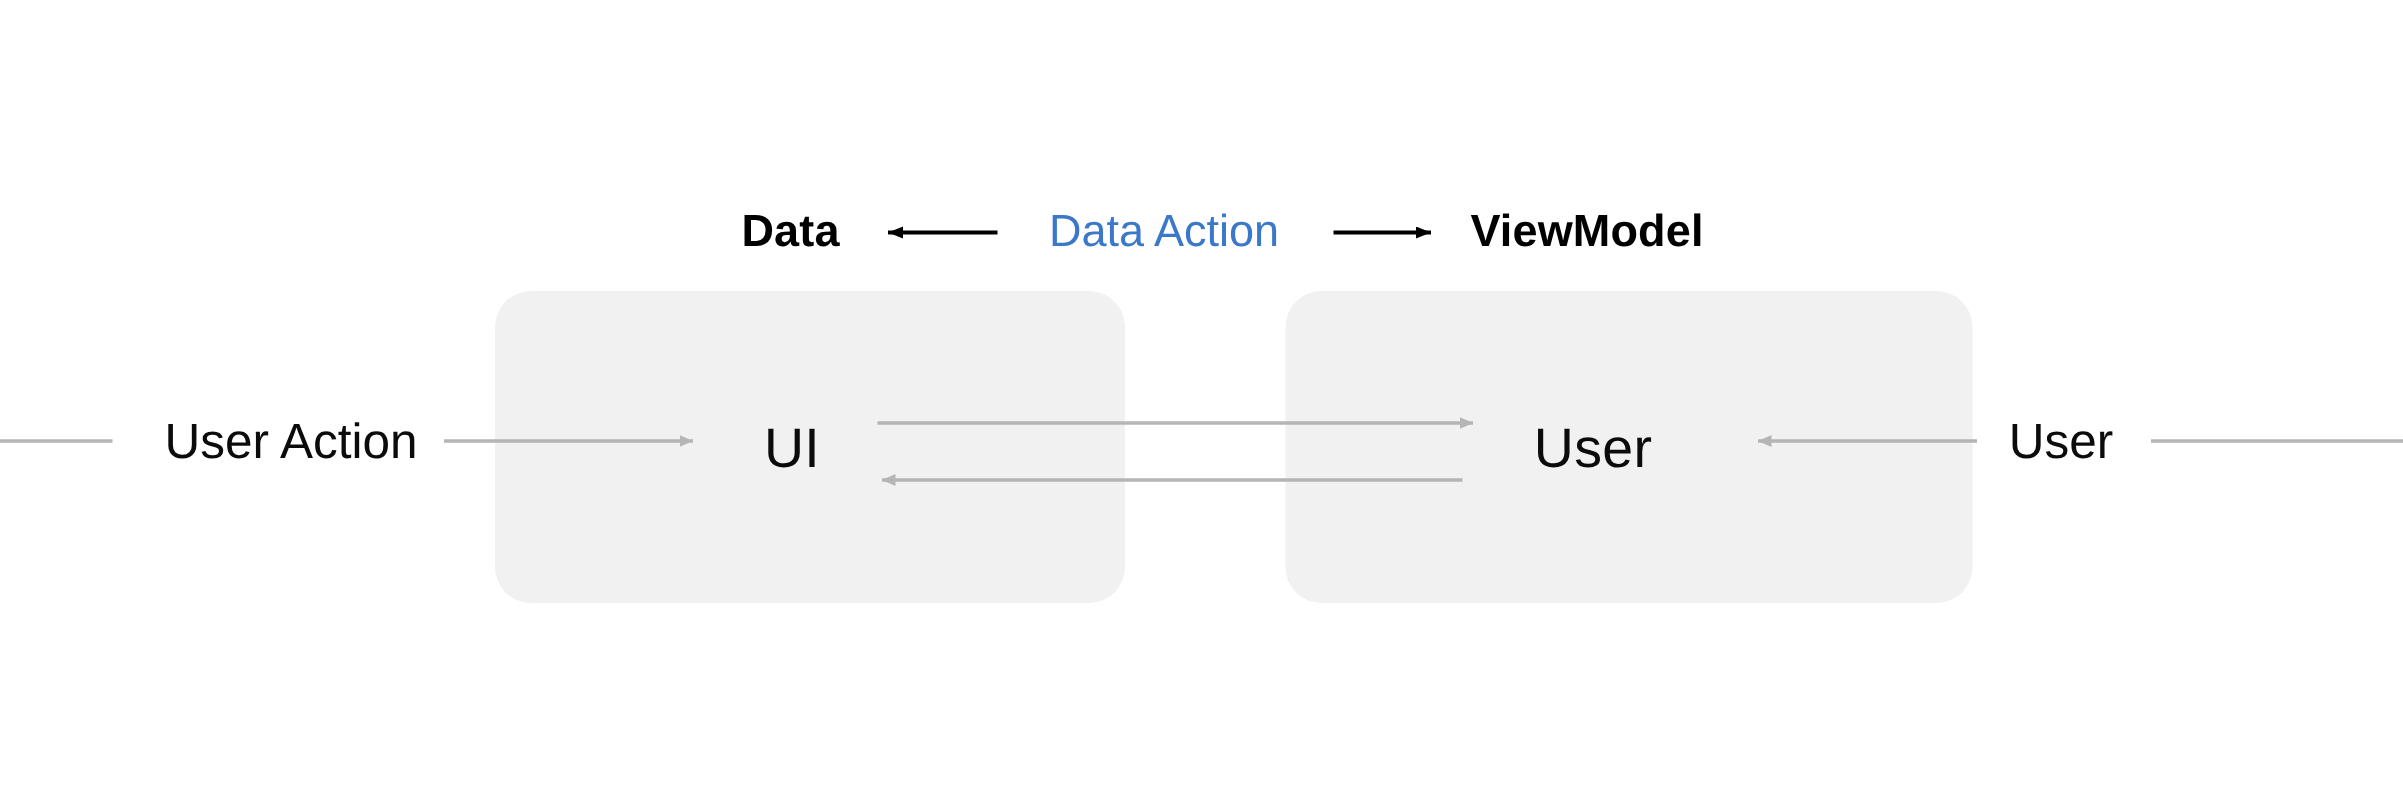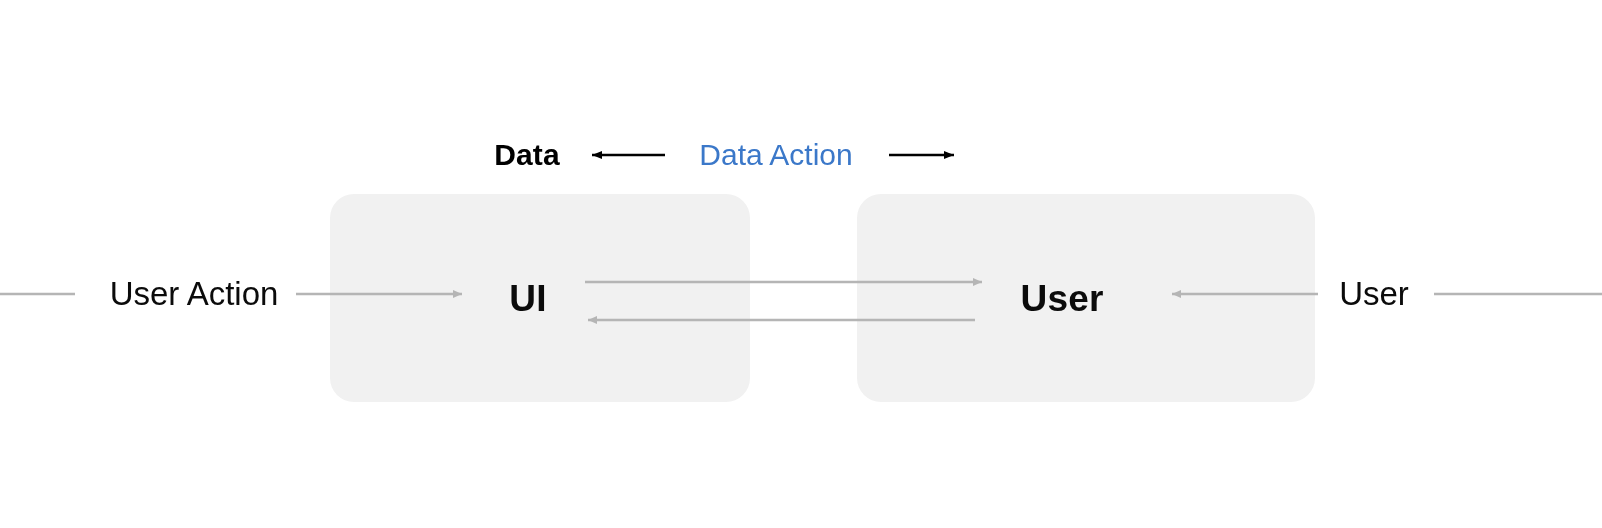--- a/index.html
+++ b/index.html
@@ -25,21 +25,21 @@
     background: #f1f1f1;
     border-radius: 24px;
   }
   #box-ui    { left: 330px;  top: 194px; width: 420px; height: 208px; }
   #box-state { left: 857px;  top: 194px; width: 458px; height: 208px; }
 
   
   .box-label {
     position: absolute;
     font-size: 37px;
-    font-weight: 700;
+    font-weight: 400;
     color: #0b0b0b;
     letter-spacing: 0.2px;
     white-space: nowrap;
     transform: translate(-50%, -50%);
   }
   #label-ui    { left: 528px;  top: 299px; }
   #label-state { left: 1062px; top: 299px; }
 
   
   .side-label {
@@ -138,20 +138,21 @@
 
     <g>
       <line x1="889" y1="155" x2="954" y2="155" stroke="#000000" stroke-width="2.6" marker-end="url(#ah-black)"></line>
     </g>
   </svg>
 
   <div class="top-label" id="label-view">Data</div>
 
   <div id="label-databinding">Data Action</div>
 
+  <div class="top-label" id="label-viewmodel">ViewModel</div>
 
   <div class="box-label" id="label-ui">UI</div>
 
   <div class="box-label" id="label-state">User</div>
 
   <div class="side-label" id="label-user-action">User Action</div>
 
   <div class="side-label" id="label-data">User</div>
 
 </div>

